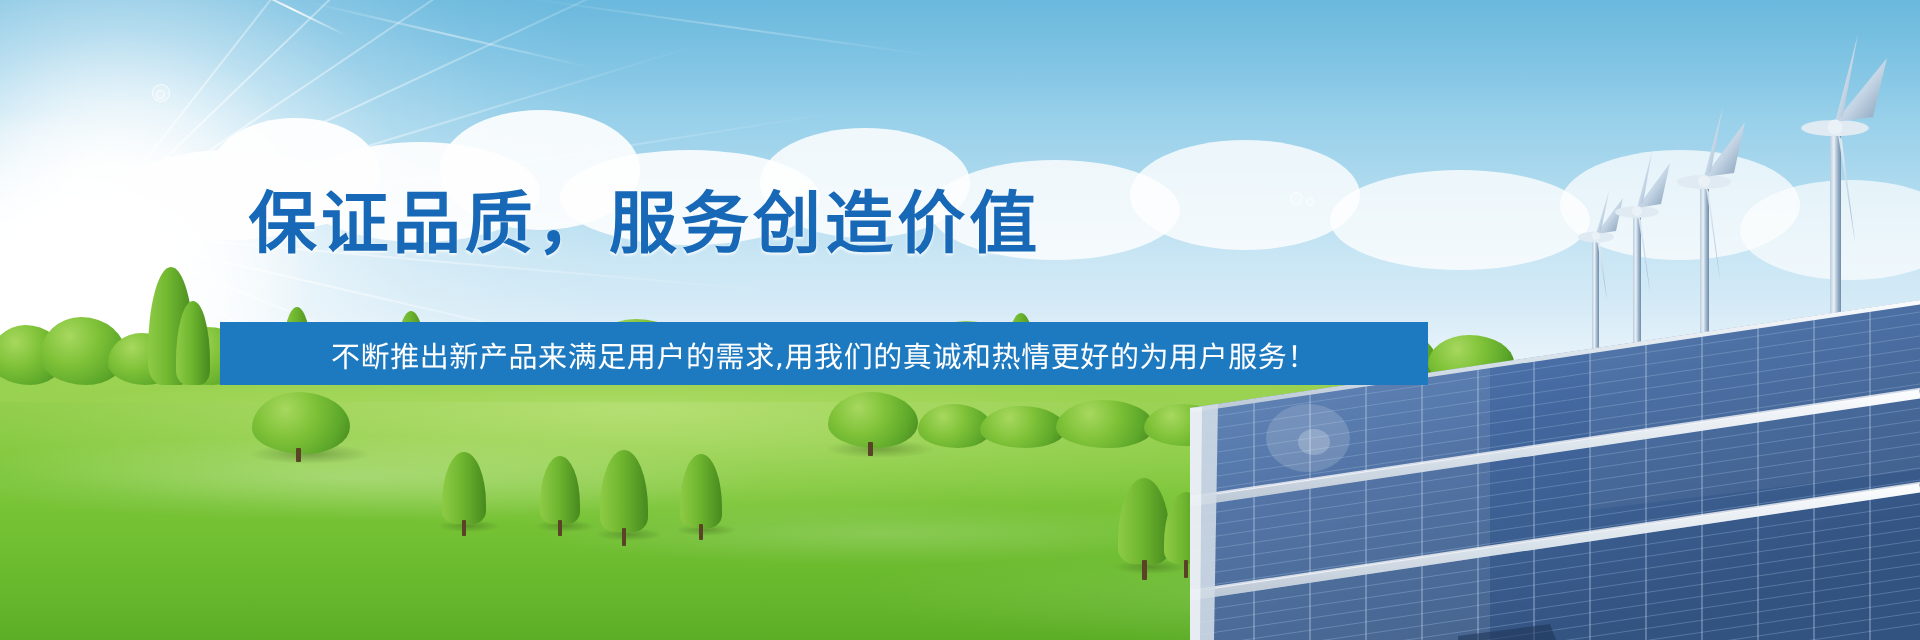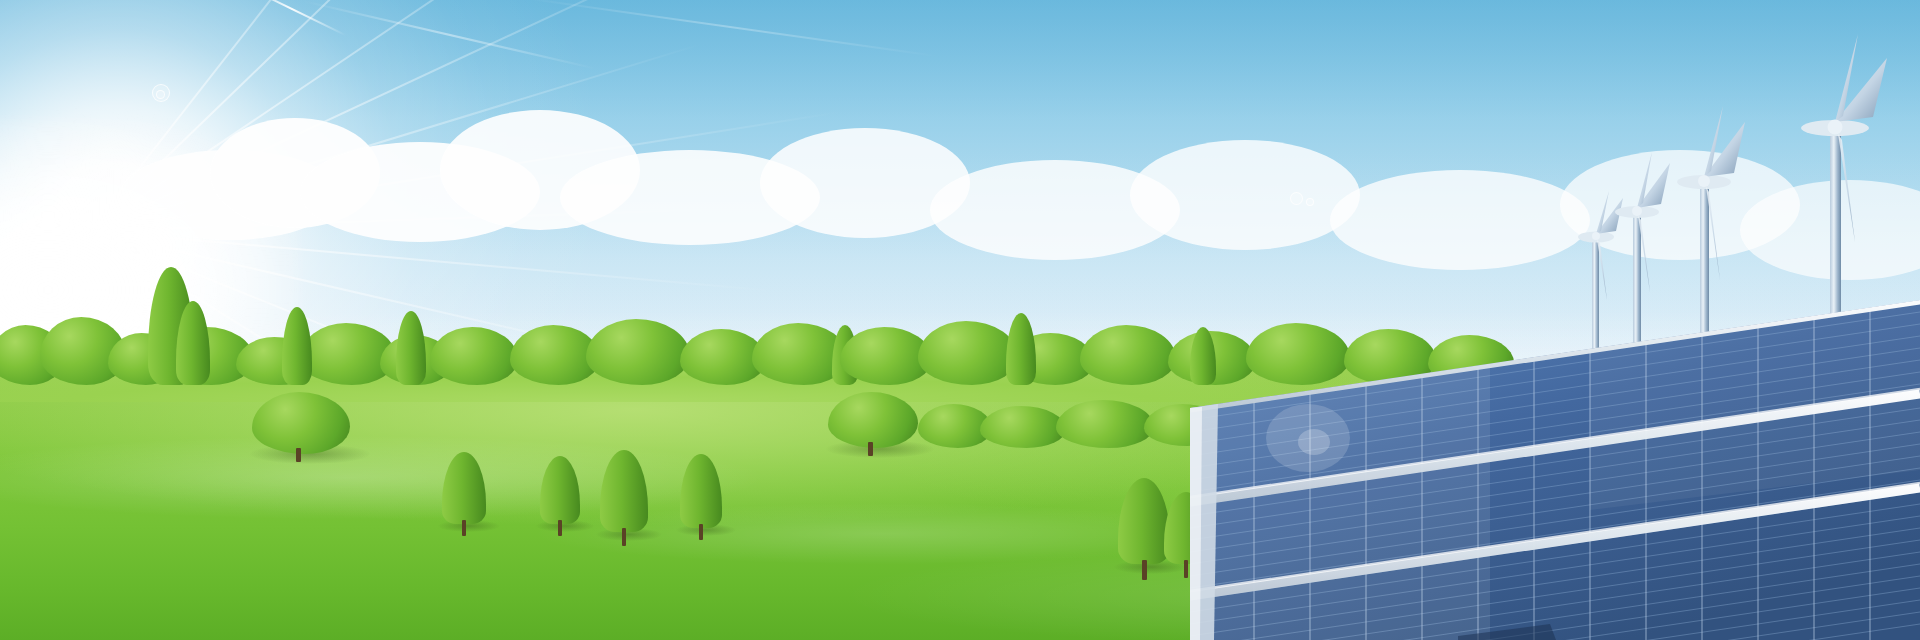--- a/index.html
+++ b/index.html
@@ -489,15 +489,19 @@
       <ellipse cx="118" cy="198" rx="42" ry="34" fill="#ffffff" opacity="0.16"></ellipse>
       <ellipse cx="124" cy="202" rx="16" ry="13" fill="#ffffff" opacity="0.22"></ellipse>
     </g>
 
     <polygon points="0,168 28,164 24,400 0,400" fill="#cfdae6" opacity="0.9"></polygon>
     <polygon points="0,168 12,167 10,400 0,400" fill="#ffffff" opacity="0.6"></polygon>
 
     <polygon points="268,396 360,384 366,400 268,400" fill="#1d3353" opacity="0.55"></polygon>
   </svg>
 
-
+  <div class="headline">保证品质，服务创造价值</div>
+
+  <div class="subtitle-bar">
+    <span class="subtitle-text">不断推出新产品来满足用户的需求,用我们的真诚和热情更好的为用户服务！</span>
+  </div>
 
 </div>
 
 </body></html>

